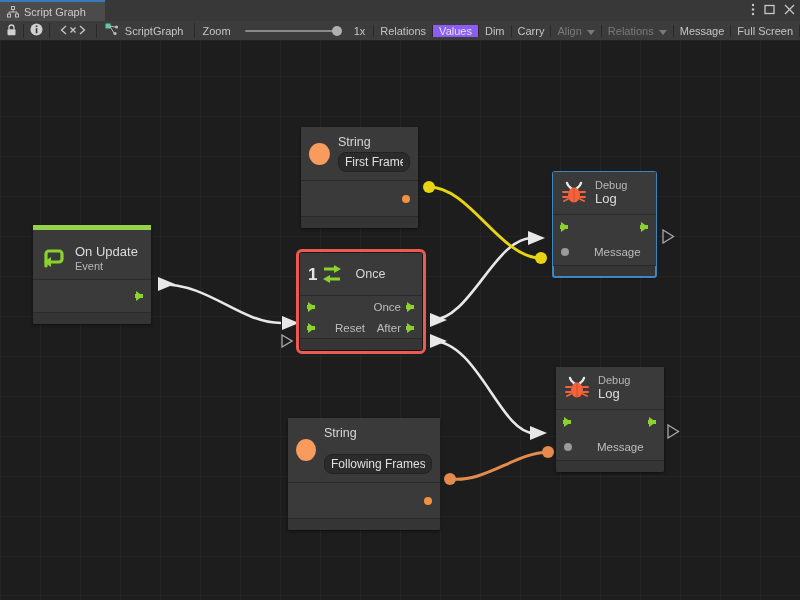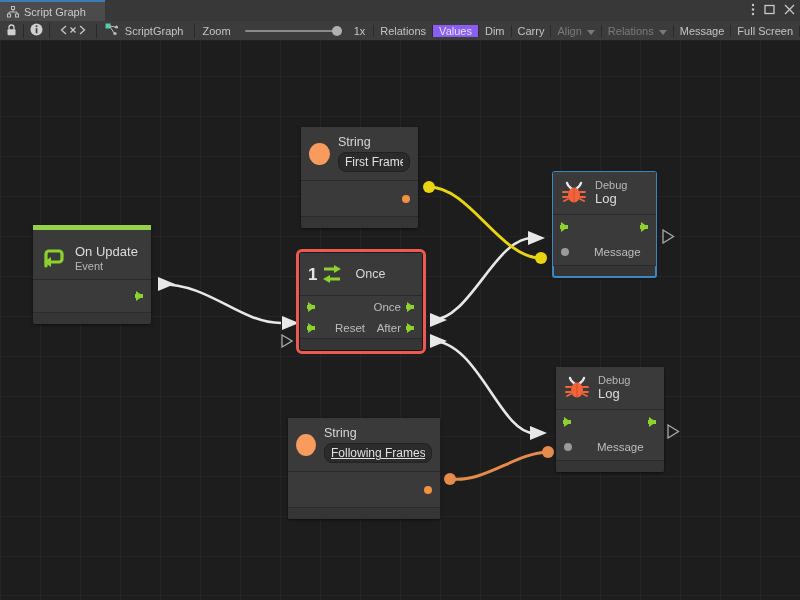--- a/index.html
+++ b/index.html
@@ -444,21 +444,21 @@
 
     <svg style="position:absolute; left:667px; top:383px;" width="13" height="15">
       <polygon points="1,1 11.5,7.5 1,14" fill="none" stroke="#a8a8a8" stroke-width="1.3"></polygon>
     </svg>
 
     <div class="node" style="left:288px; top:377px; width:152px;">
       <div class="node-head" style="padding:8px 8px;">
         <span class="bigdot-orange"></span>
         <span class="head-text">
           <span class="t-title">String</span>
-          <input class="textfield" style="width: 108px; margin-top: 3px; text-decoration: underline;" value="Following Frames">
+          <input class="textfield" style="width: 108px; margin-top: 14px;" value="Following Frames">
         </span>
       </div>
       <div class="node-body">
         <div class="prow" style="height:35px">
           <span class="right">
             <span class="dot-orange"></span>
           </span>
         </div>
       </div>
       <div class="node-foot"></div>

